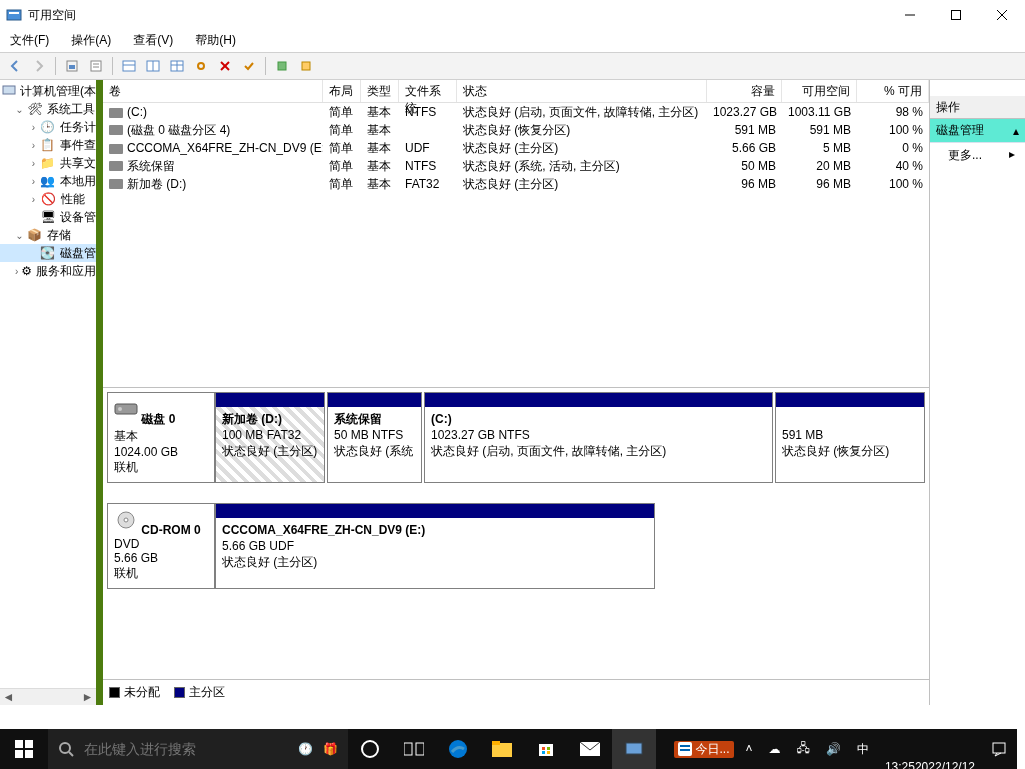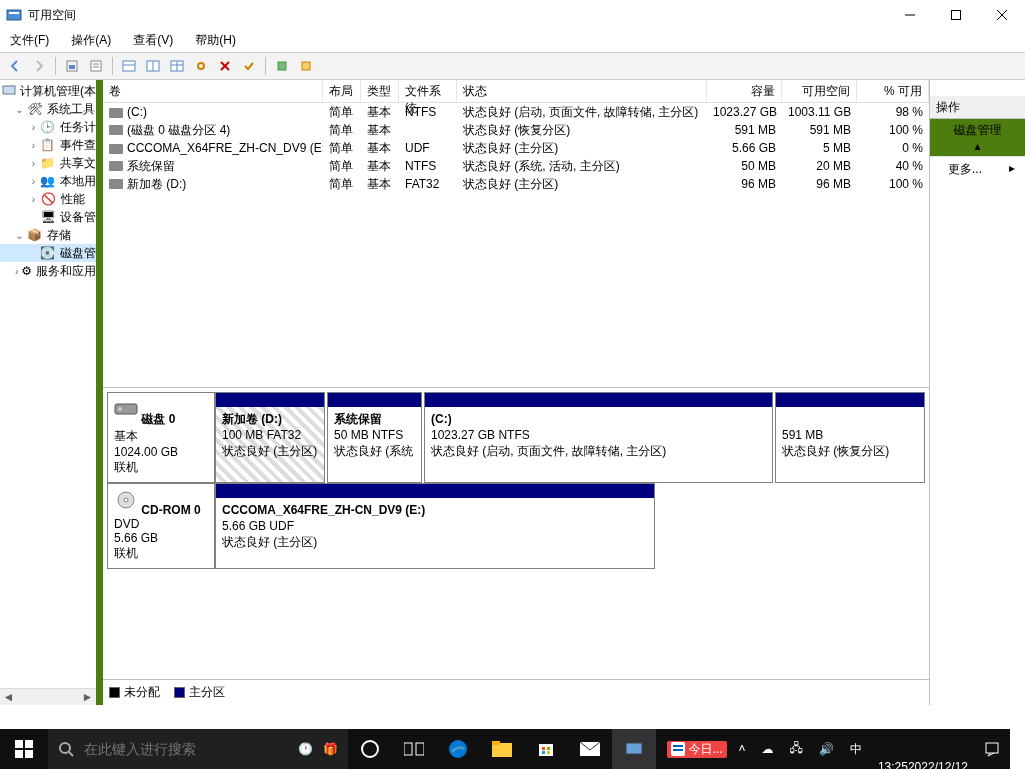--- a/index.html
+++ b/index.html
@@ -43,50 +43,50 @@
 .vol-header { display:flex; height:23px; background:#fff; border-bottom:1px solid #e0e0e0; }
 .vol-header .col { border-right:1px solid #e5e5e5; padding:3px 6px; background:#fff; }
 .vol-header .col.r { text-align:right; }
 .vol-rows .row { display:flex; height:18px; align-items:center; }
 .vol-rows .row .cell { padding:0 6px; overflow:hidden; white-space:nowrap; }
 .vol-rows .row .cell.r { text-align:right; }
 .vol-rows .vicon { width:14px; height:10px; background:#888; display:inline-block; margin-right:4px; border-radius:1px; vertical-align:middle; }
 
 
 .disk-map { flex:1; background:#fff; padding:4px; overflow:auto; }
-.disk-block { display:flex; margin-bottom:0; }
+.disk-block { display:flex; margin-bottom:20px; }
 .disk-info { width:108px; border:1px solid #808080; padding:6px; background:#fff; }
 .disk-info .dicon { width:24px; height:20px; display:inline-block; margin-bottom:4px; }
 .disk-info b { font-weight:bold; }
 .disk-parts { flex:1; display:flex; gap:2px; }
 .part { border:1px solid #808080; background:#fff; display:flex; flex-direction:column; }
 .part .bar { height:14px; background:#00007f; }
 .part.hatched { background: repeating-linear-gradient(45deg, #fff, #fff 4px, #ddd 4px, #ddd 8px); }
 .part .ptxt { padding:4px 6px; line-height:16px; flex:1; }
 .legend { border-top:1px solid #c0c0c0; padding:4px 6px; display:flex; gap:14px; align-items:center; }
 .lg-sw { width:11px; height:11px; display:inline-block; border:1px solid #666; margin-right:4px; vertical-align:middle; }
 .lg-black { background:#000; }
 .lg-blue { background:#00007f; }
 
 
 .right-pane .actions-head { height:23px; background:#f0f0f0; border-bottom:1px solid #c0c0c0; padding:3px 6px; }
-.right-pane .sec-label { background:#4d7c0f; padding:3px 6px; display:flex; align-items:center; justify-content:space-between; border-bottom:1px solid #d8e2ee;flex-direction:column;}
+.right-pane .sec-label { background:#5eead4; padding:3px 6px; display:flex; align-items:center; justify-content:space-between; border-bottom:1px solid #d8e2ee;}
 .right-pane .action-item { padding:4px 10px 4px 18px; }
 
 
-.taskbar { position:absolute; left:0; right:15px; bottom:0; height:40px; background:#101010; color:#fff; display:flex; align-items:center; }
+.taskbar { position:absolute; left:0; right:8px; bottom:0; height:40px; background:#101010; color:#fff; display:flex; align-items:center; }
 .taskbar .start { width:48px; height:40px; display:flex; align-items:center; justify-content:center; }
 .taskbar .search { flex:0 0 300px; height:40px; background:#202020; display:flex; align-items:center; padding:0 10px; gap:10px; color:#aaa; }
 .taskbar .search input { background:transparent; border:none; color:#eee; outline:none; flex:1; font-size:14px; }
 .taskbar .tb-icons { display:flex; align-items:center; height:40px; }
 .taskbar .tb-icons .ti { width:44px; height:40px; display:flex; align-items:center; justify-content:center; }
 .taskbar .tray { margin-left:auto; display:flex; align-items:center; height:40px; gap:8px; padding-right:6px; }
 .taskbar .tray .tri { display:flex; align-items:center; justify-content:center; padding:0 4px; color:#fff; font-size:12px; }
 .taskbar .clock { text-align:center; line-height:14px; font-size:11px; padding:0 6px;margin-top:35px; }
-.taskbar .today { background:#ef4444; padding:2px 6px; border-radius:2px; display:flex; align-items:center; gap:4px;}
+.taskbar .today { background:#c2410c; padding:2px 6px; border-radius:2px; display:flex; align-items:center; gap:4px;}
 
 
 svg { display:block; }
 </style>
 </head>
 <body>
 
 <div class="titlebar">
   <span class="app-icon">
     <svg width="16" height="16">

